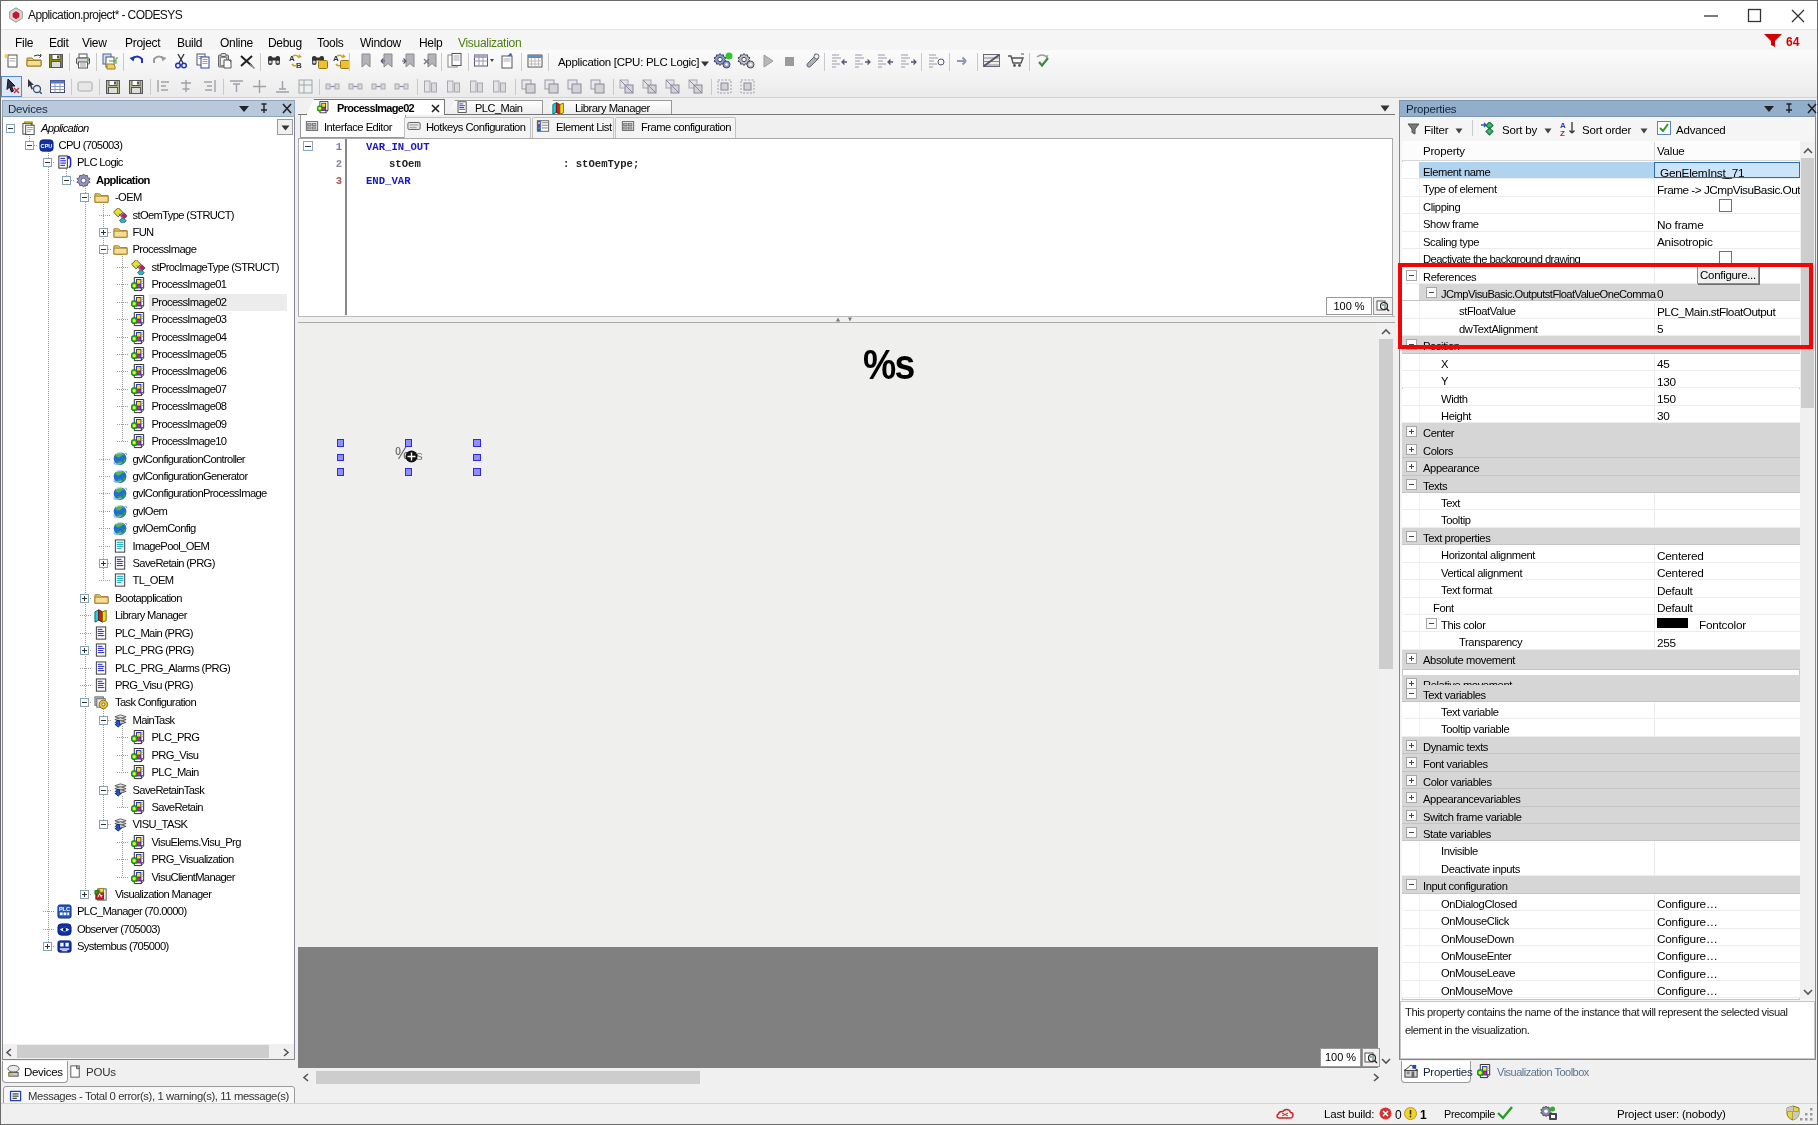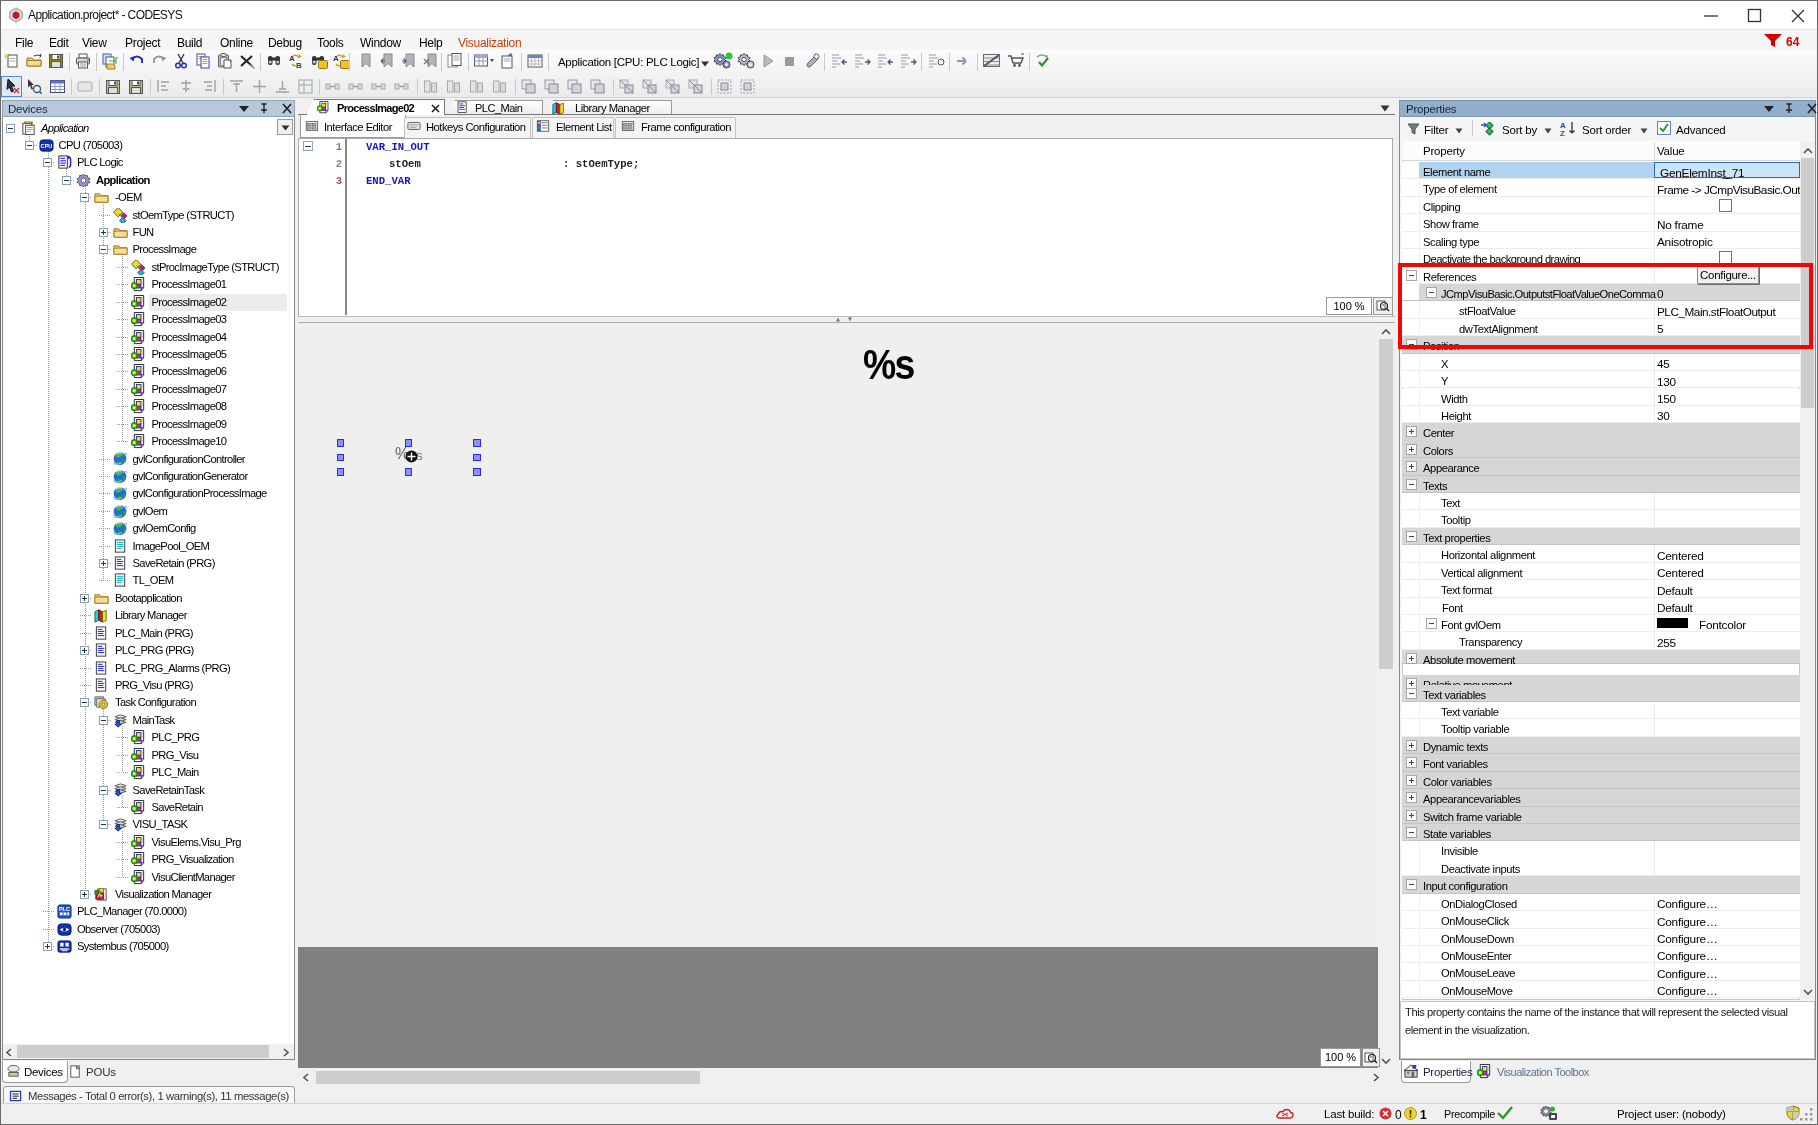--- a/index.html
+++ b/index.html
@@ -200,21 +200,21 @@
 <div class="txt" style="left:15px;top:37px;font-size:12px;letter-spacing:-0.3px;color:#000">File</div>
 <div class="txt" style="left:49px;top:37px;font-size:12px;letter-spacing:-0.3px;color:#000">Edit</div>
 <div class="txt" style="left:82px;top:37px;font-size:12px;letter-spacing:-0.3px;color:#000">View</div>
 <div class="txt" style="left:125px;top:37px;font-size:12px;letter-spacing:-0.3px;color:#000">Project</div>
 <div class="txt" style="left:177px;top:37px;font-size:12px;letter-spacing:-0.3px;color:#000">Build</div>
 <div class="txt" style="left:220px;top:37px;font-size:12px;letter-spacing:-0.3px;color:#000">Online</div>
 <div class="txt" style="left:268px;top:37px;font-size:12px;letter-spacing:-0.3px;color:#000">Debug</div>
 <div class="txt" style="left:317px;top:37px;font-size:12px;letter-spacing:-0.3px;color:#000">Tools</div>
 <div class="txt" style="left:360px;top:37px;font-size:12px;letter-spacing:-0.3px;color:#000">Window</div>
 <div class="txt" style="left:419px;top:37px;font-size:12px;letter-spacing:-0.3px;color:#000">Help</div>
-<div class="txt" style="left:458px;top:37px;font-size:12px;letter-spacing:-0.3px;color:#c2410c">Visualization</div>
+<div class="txt" style="left:458px;top:37px;font-size:12px;letter-spacing:-0.3px;color:#4d7c0f">Visualization</div>
 <svg class="ic" style="left:1763px;top:33px" width="20" height="15" viewBox="0 0 20 15">
     <path d="M1 1 L19 1 L12 8 L12 14 L8 12 L8 8 Z" fill="#d40000"></path>
   </svg>
 <div class="txt" style="left:1786px;top:36px;font-size:12px;color:#d40000;font-weight:bold">64</div>
 <div class="a" style="left:0;top:50px;width:1818px;height:48px;background:linear-gradient(#fbfbfb,#ebebeb);border-bottom:1px solid #d2d2d2"></div>
 <svg class="ic" style="left:3px;top:52px" width="18" height="18" viewBox="0 0 18 18">
     <rect x="5" y="3" width="9" height="12" fill="#fff" stroke="#555"></rect>
     <rect x="6.5" y="6" width="6" height="1" fill="#aaa"></rect>
     <rect x="6.5" y="8.5" width="6" height="1" fill="#aaa"></rect>
     <path d="M2 2 L5 4 L2 6 L4 4Z M1 4 L4 4" stroke="#e8c820" fill="#e8c820"></path>
@@ -1160,38 +1160,38 @@
 </div>
 <div class="prow" style="top:580.1px;height:17.42px;">
 <div style="position:absolute;left:252px;top:0;bottom:0;width:1px;background:#ececec"></div>
 <div style="position:absolute;left:17px;top:0;bottom:0;width:1px;background:#f0f0f0"></div>
 <div class="plbl" style="left:39px;">Text format</div>
 <div class="pval" style="">Default</div>
 </div>
 <div class="prow" style="top:597.5px;height:17.42px;">
 <div style="position:absolute;left:252px;top:0;bottom:0;width:1px;background:#ececec"></div>
 <div style="position:absolute;left:17px;top:0;bottom:0;width:1px;background:#f0f0f0"></div>
-<div class="plbl" style="left:40px;">Font</div>
+<div class="plbl" style="left:31px;">Font</div>
 <div class="pval" style="">Default</div>
 </div>
 <div class="prow" style="top:614.9px;height:17.42px;">
 <div style="position:absolute;left:252px;top:0;bottom:0;width:1px;background:#ececec"></div>
 <div style="position:absolute;left:17px;top:0;bottom:0;width:1px;background:#f0f0f0"></div>
 <div class="pexp" style="left:24px;top:3px"></div>
-<div class="plbl" style="left:39px;">Font gvlOem</div>
+<div class="plbl" style="left:39px;">This color</div>
 <div style="position:absolute;left:255px;top:3.5px;width:31px;height:10px;background:#000"></div>
 <div class="pval" style="left:297px">Fontcolor</div>
 </div>
 <div class="prow" style="top:632.3px;height:17.42px;">
 <div style="position:absolute;left:252px;top:0;bottom:0;width:1px;background:#ececec"></div>
 <div style="position:absolute;left:17px;top:0;bottom:0;width:1px;background:#f0f0f0"></div>
 <div class="plbl" style="left:57px;">Transparency</div>
 <div class="pval" style="">255</div>
 </div>
-<div class="prow cat" style="top:649.8px;height:14px;">
+<div class="prow cat" style="top:649.8px;height:20px;">
 <div class="pexp plus" style="left:4px;top:3px"></div>
 <div class="plbl" style="left:21px;">Absolute movement</div>
 </div>
 <div class="prow cat" style="top:667.2px;height:17.42px;margin-top:8px;">
 <div class="pexp plus" style="left:4px;top:3px"></div>
 <div class="plbl" style="left:21px;">Relative movement</div>
 </div>
 <div class="prow cat" style="top:684.6px;height:17.42px;">
 <div class="pexp" style="left:4px;top:3px"></div>
 <div class="plbl" style="left:21px;">Text variables</div>

